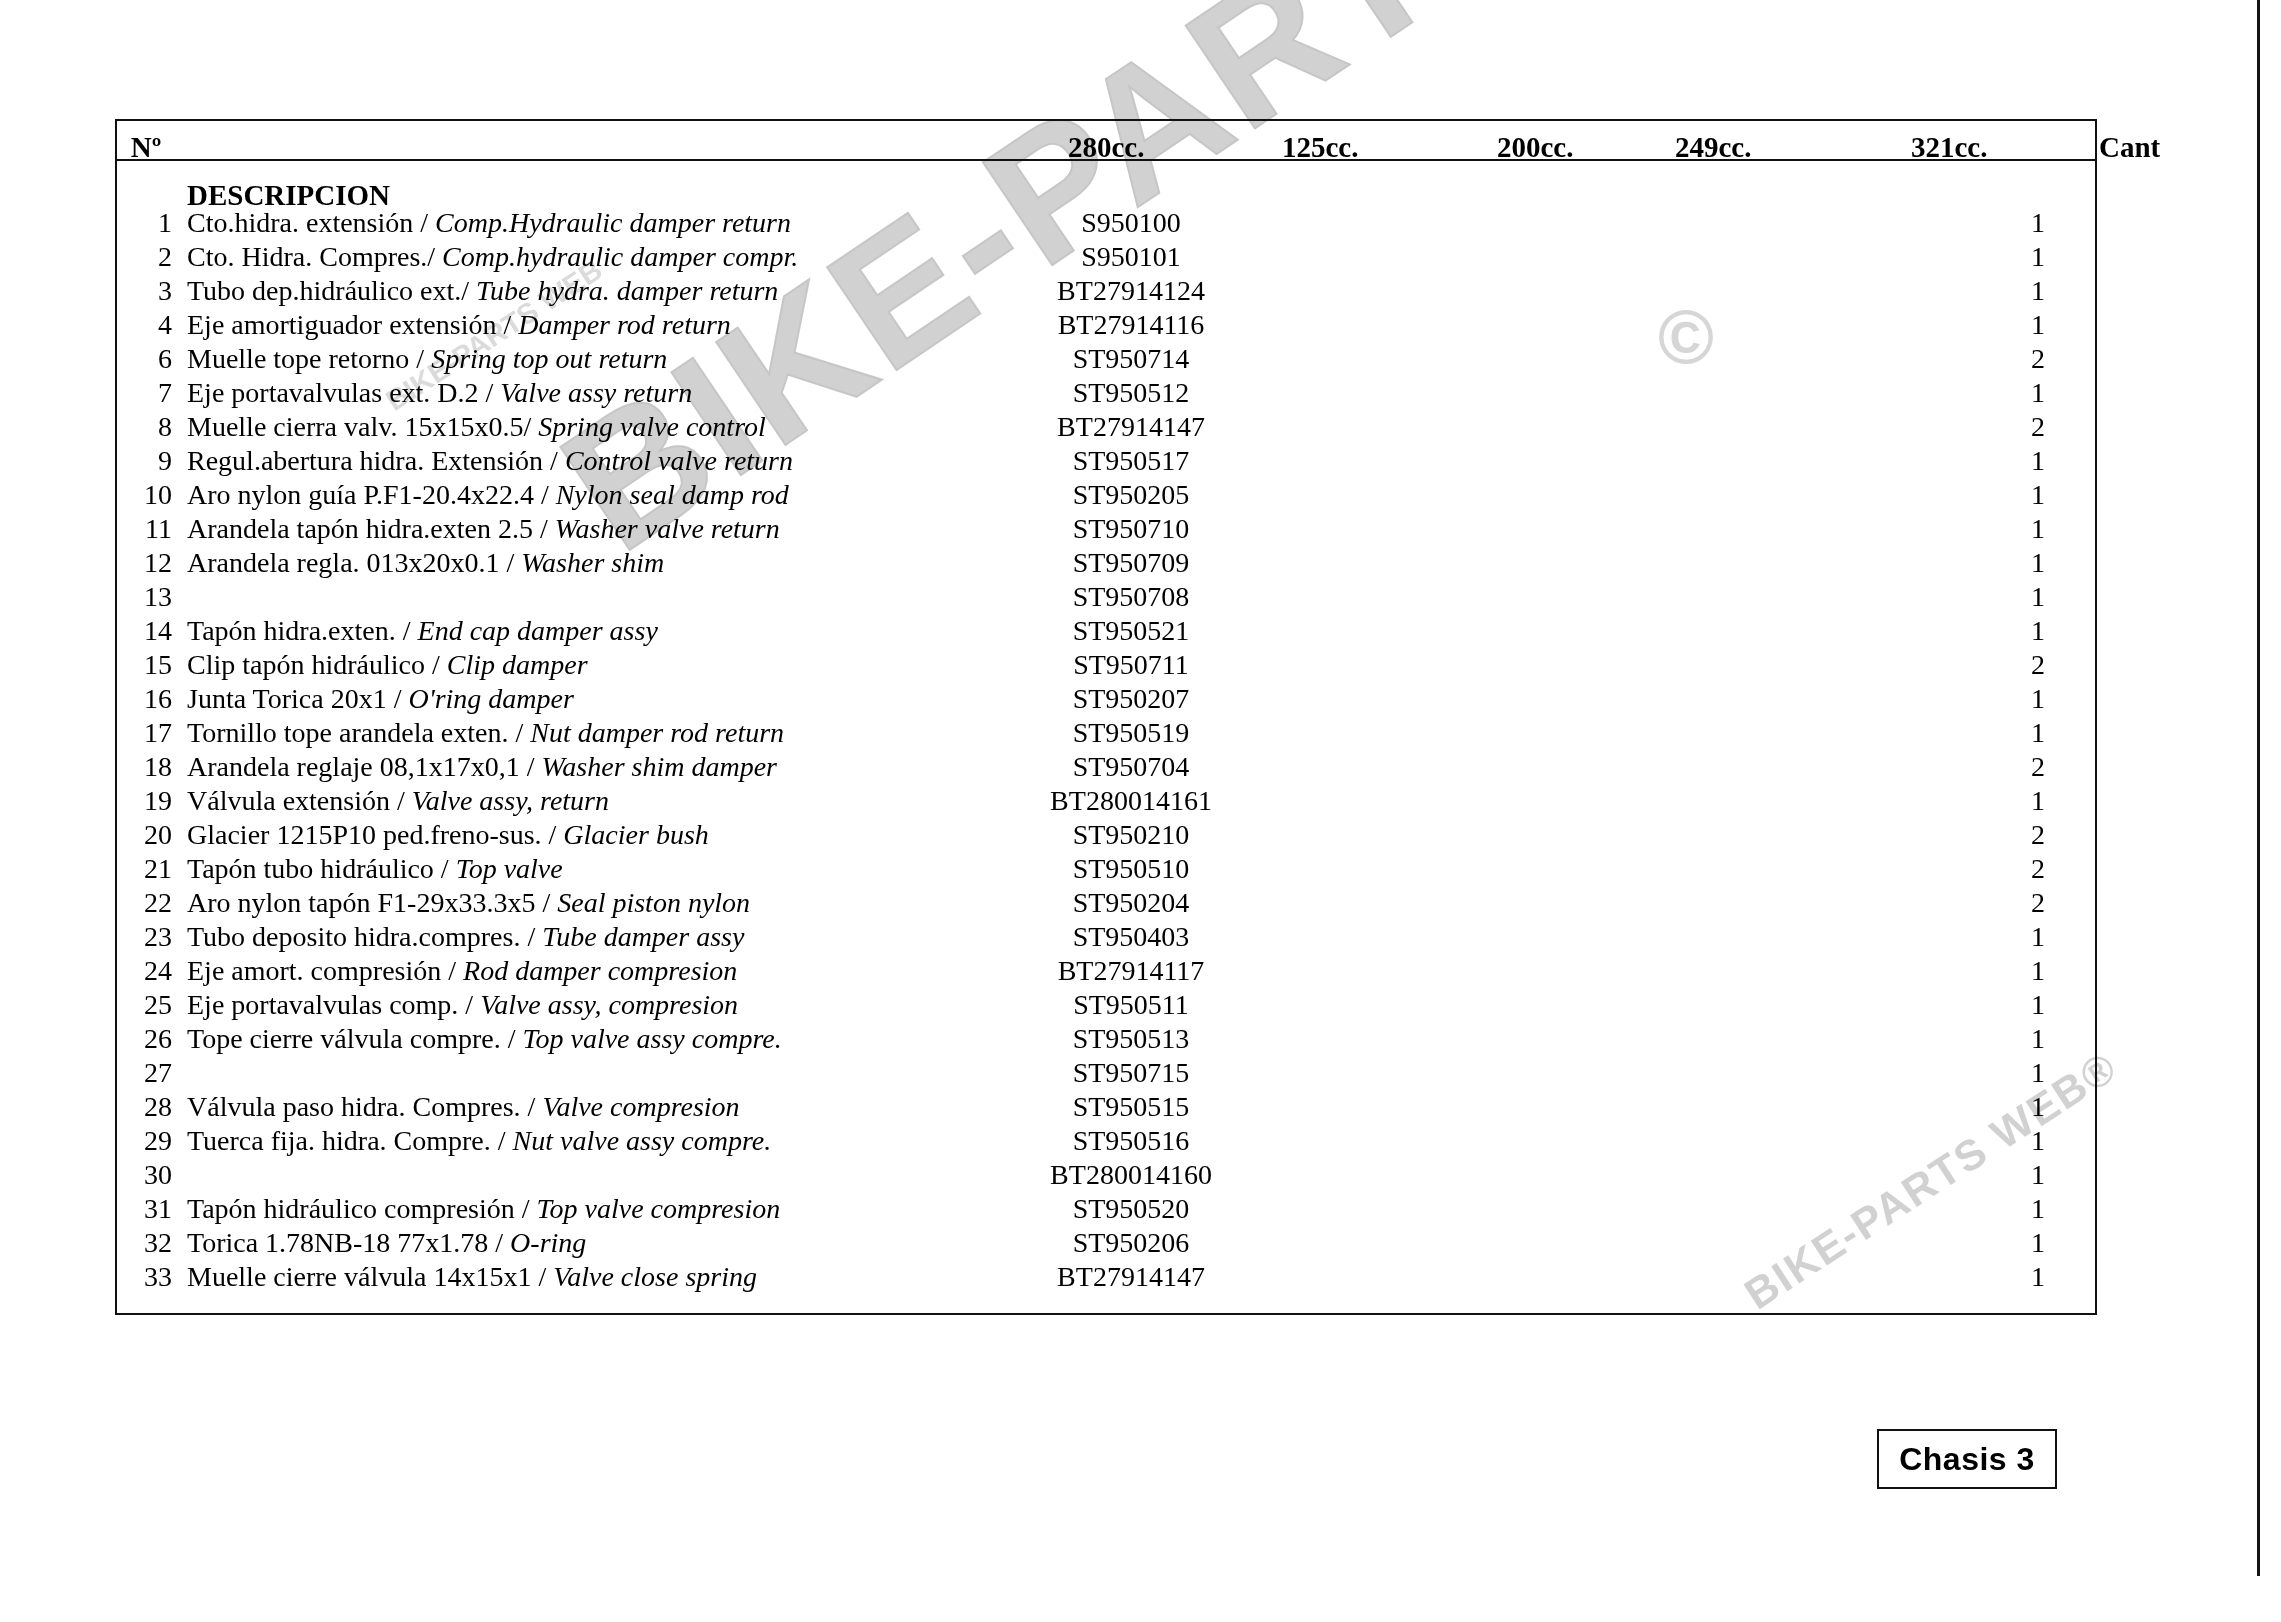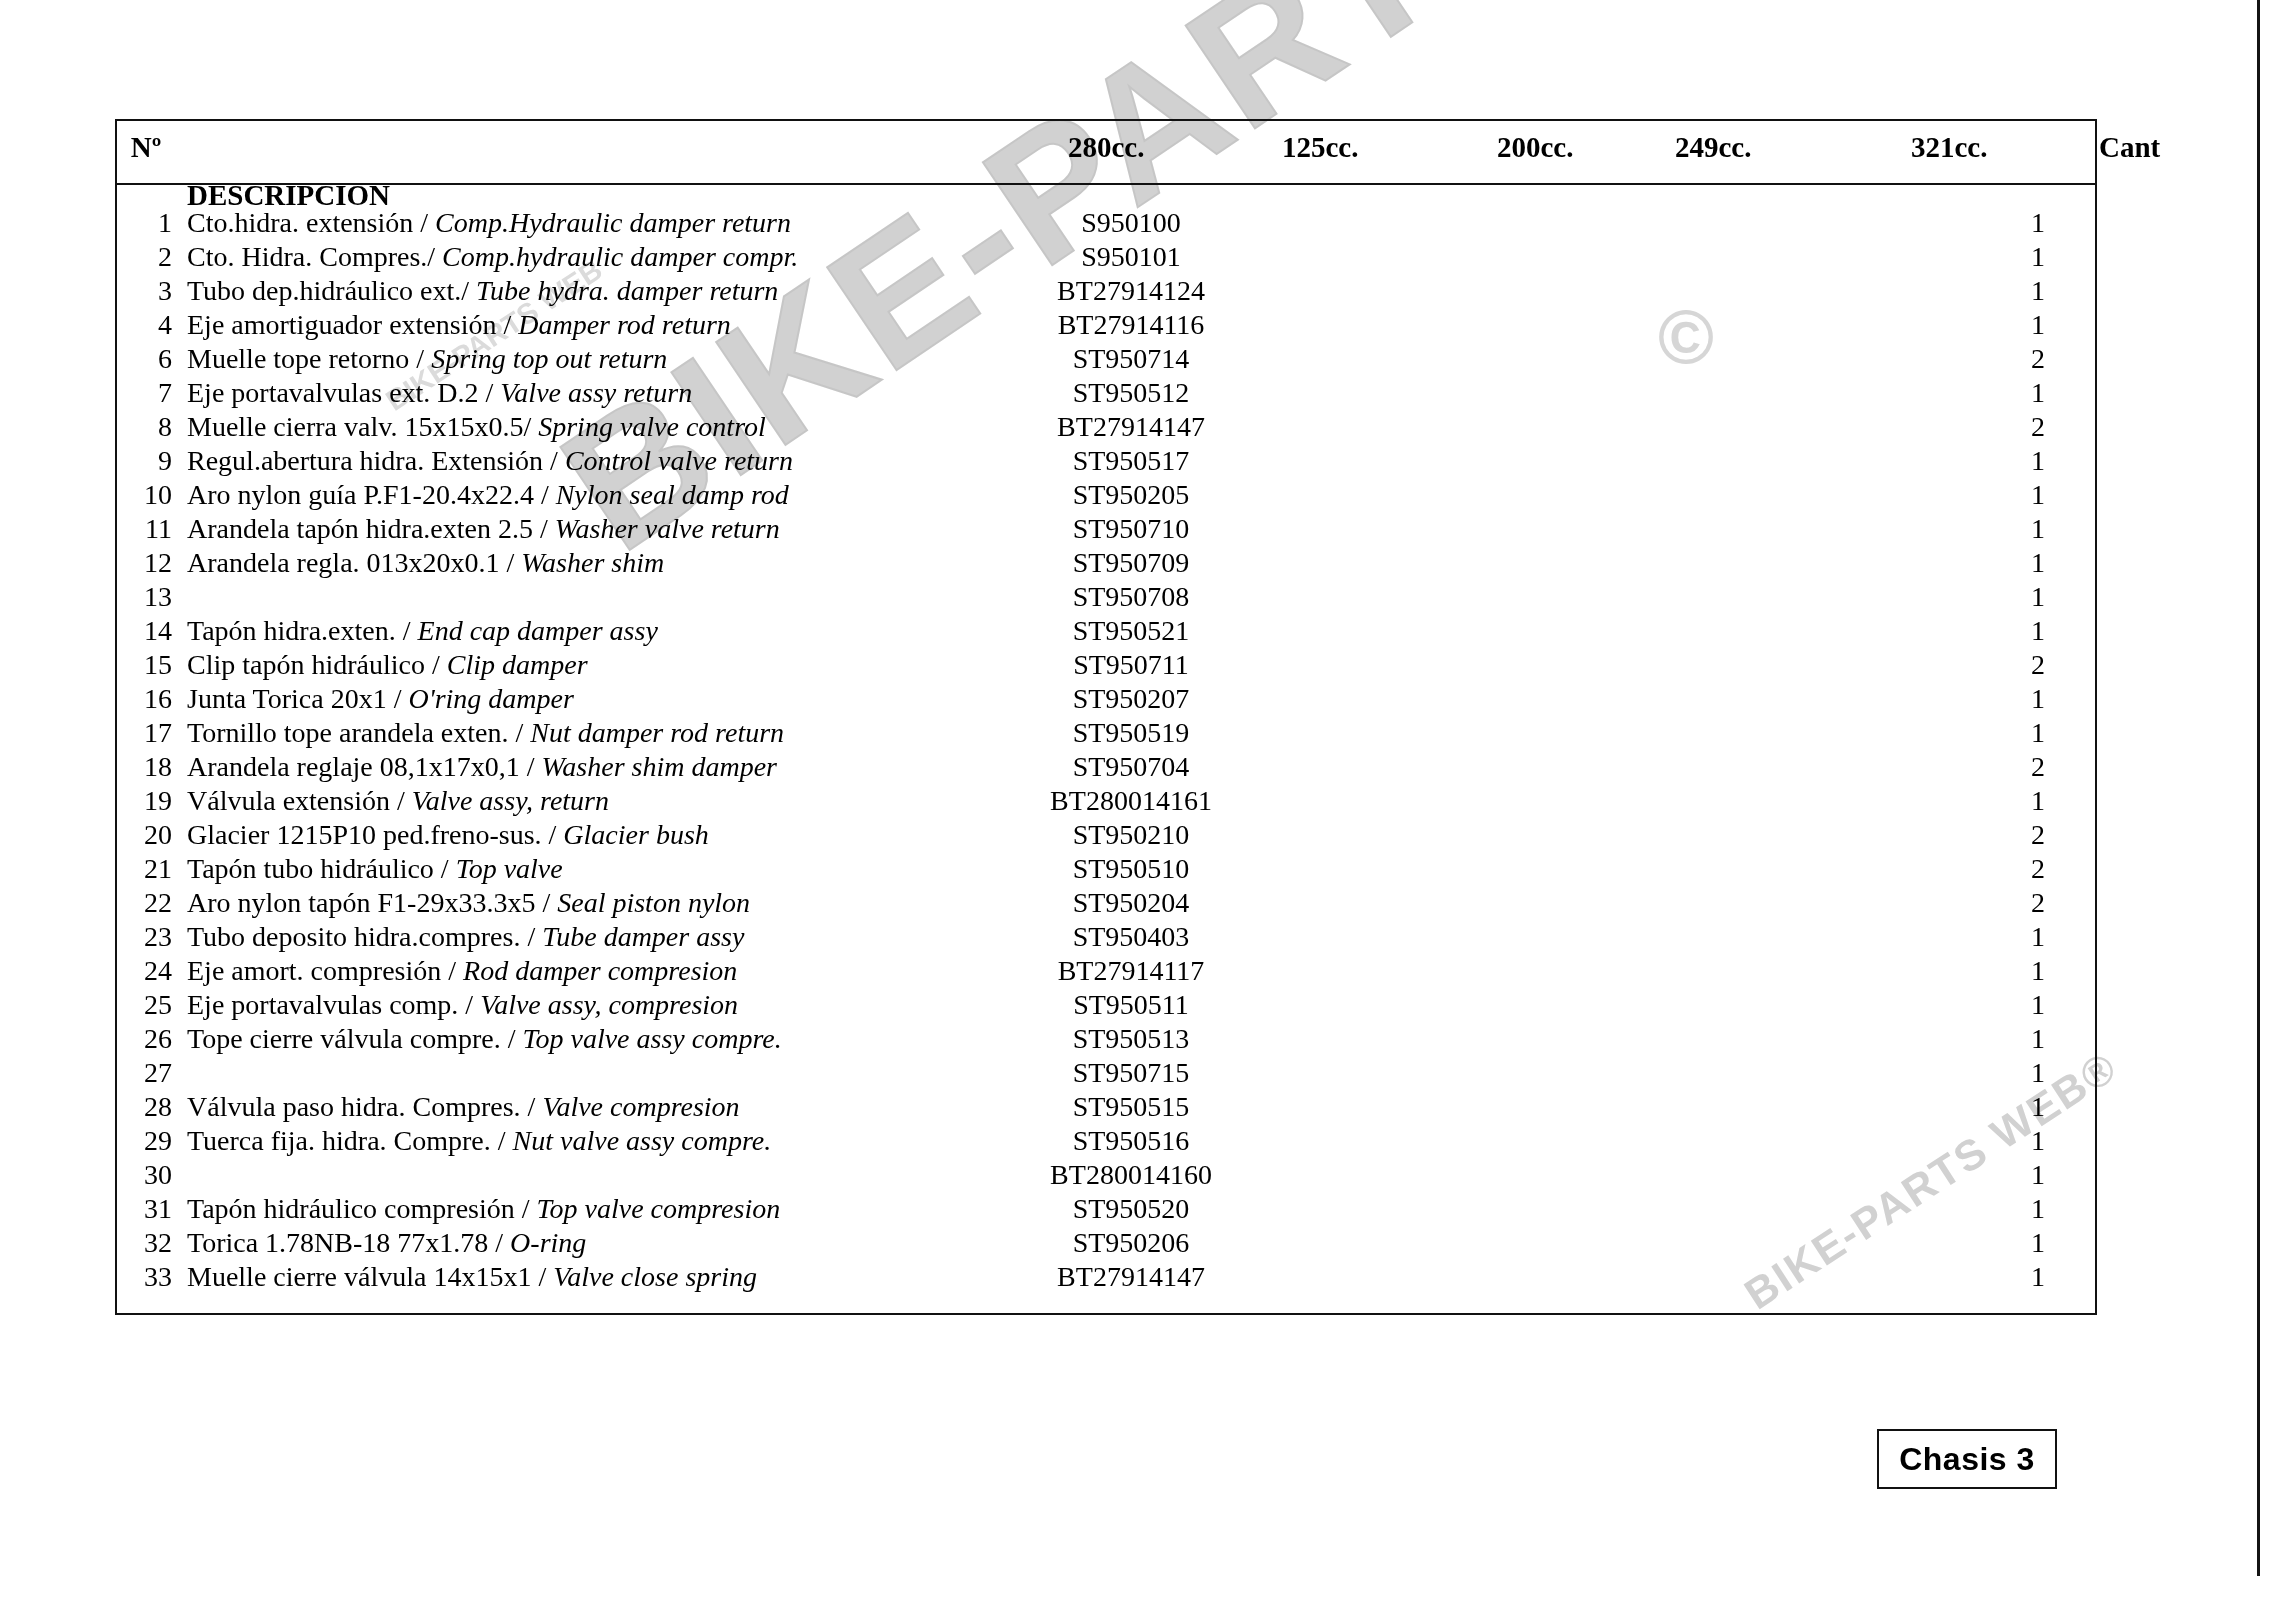--- a/index.html
+++ b/index.html
@@ -37,21 +37,21 @@
     box-sizing: border-box;
     background: transparent;
   }
 
   
   .header-row {
     position: absolute;
     left: 0;
     top: 0;
     width: 100%;
-    height: 64px;
+    height: 40px;
     border-bottom: 2.9px solid #111111;
     box-sizing: border-box;
   }
   .header-cell {
     position: absolute;
     top: 9.8px;
     font-weight: bold;
     font-size: 29px;
     white-space: nowrap;
   }

